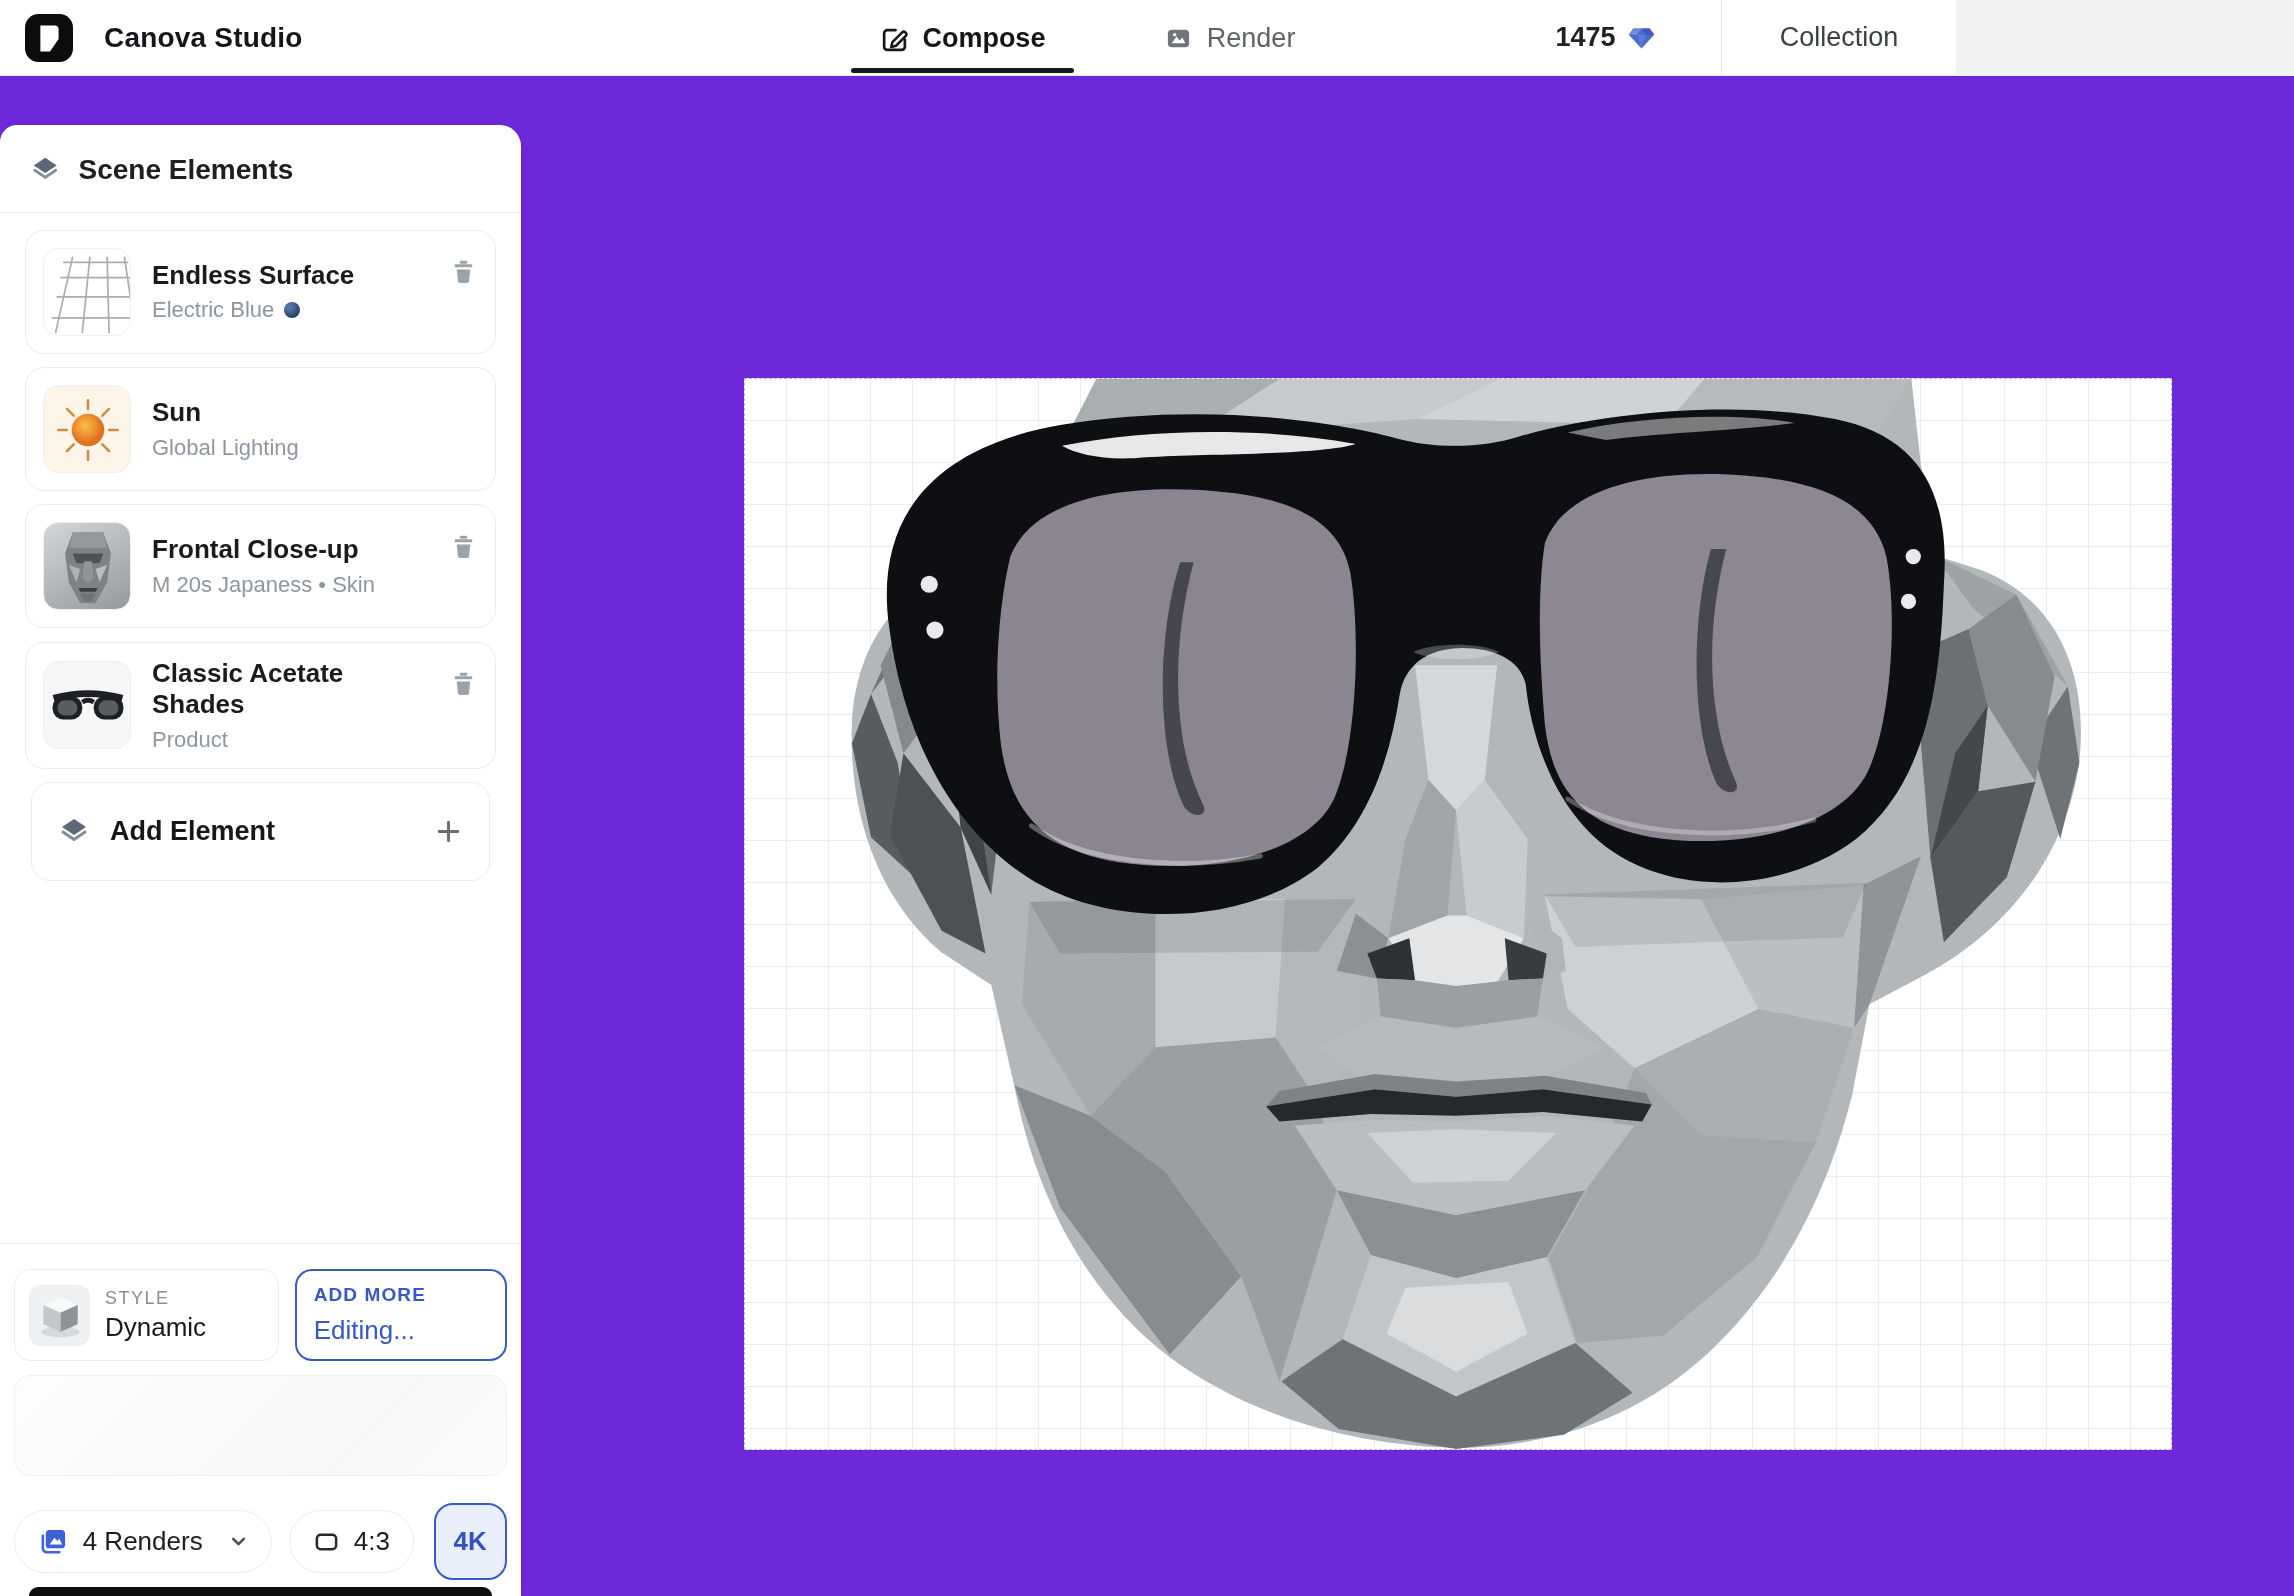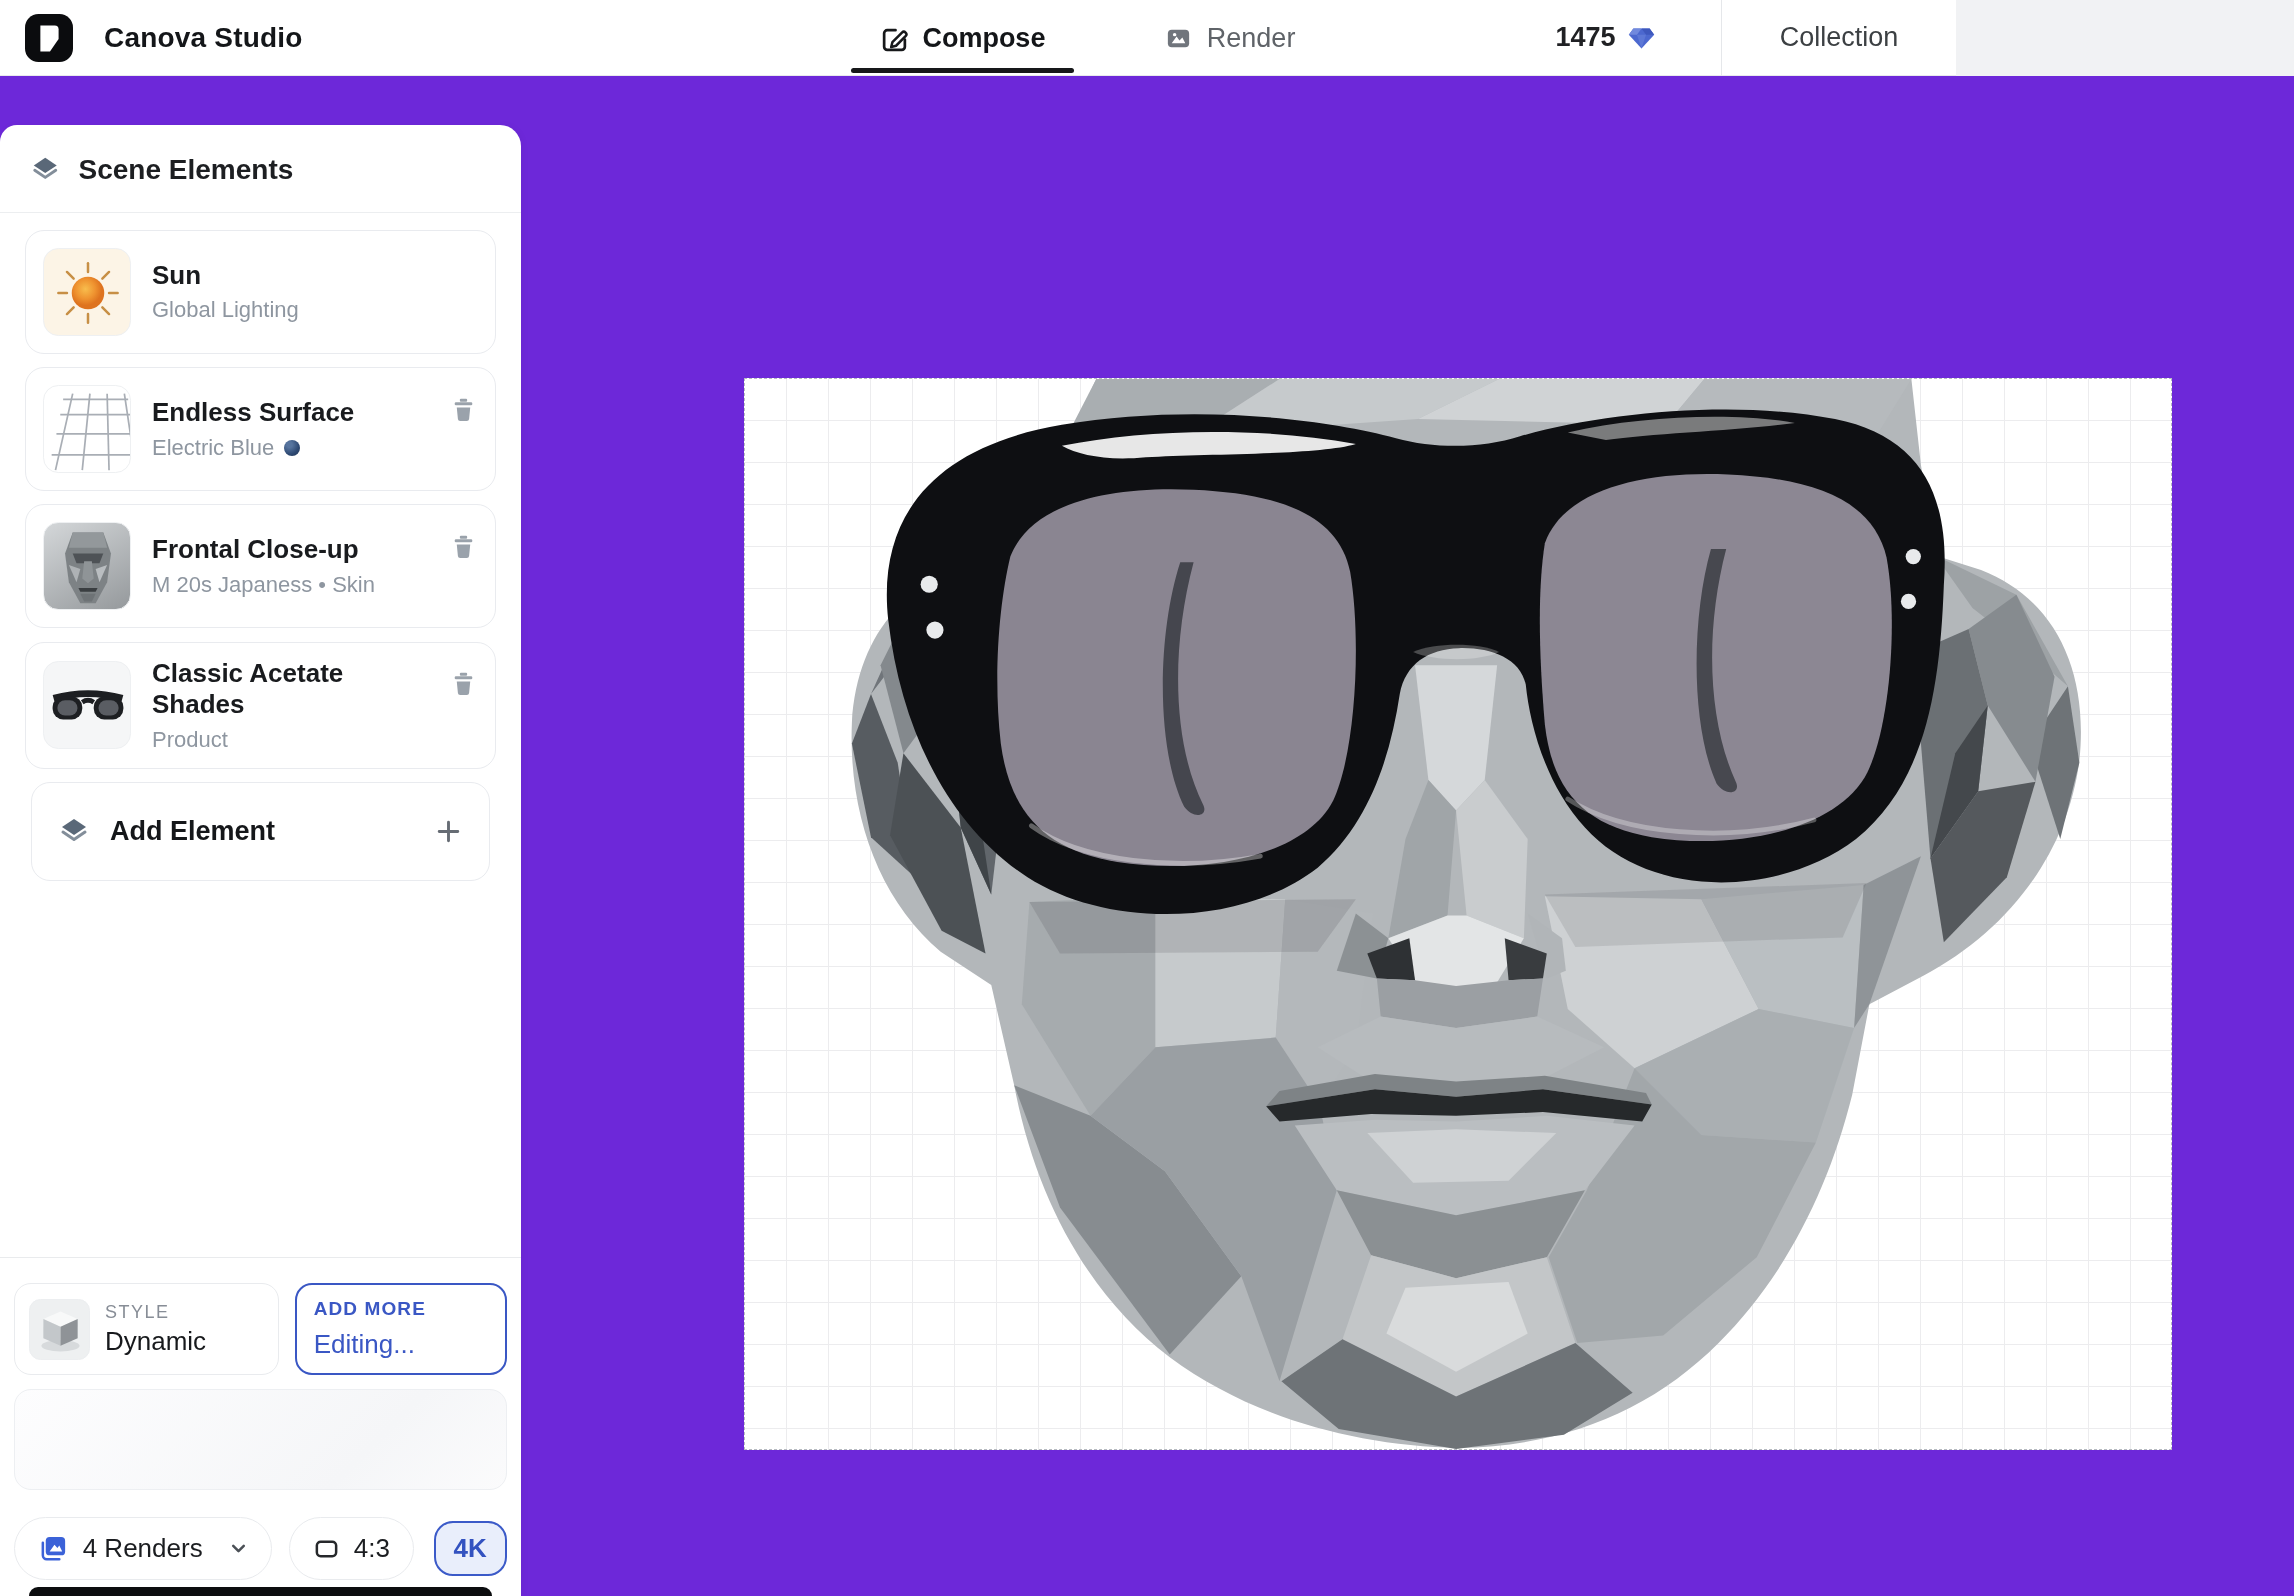--- a/index.html
+++ b/index.html
@@ -64,21 +64,21 @@
   .addmore-value { font-size:26px; color:#3a57c4; margin-top:9px; }
 
   .prompt-placeholder { margin-top:13.4px; height:101px; border:1.4px solid #edeff2; border-radius:17px;
                         background:linear-gradient(135deg,#fdfdfe 0%,#f5f6f8 70%,#fbfbfc 100%); cursor:text; }
 
   .controls-row { margin-top:27px; display:flex; align-items:center; gap:17px; }
   .pill { display:flex; align-items:center; gap:13.4px; border:1.4px solid #e9ebee; border-radius:32px;
           height:63px; padding:0 23px; background:#fff; cursor:pointer; }
   .pill-label { font-size:26px; color:#1b1d20; }
   .pill-4k { margin-left:auto; border:2.9px solid #3b5ac8; background:#e9eefb; border-radius:19px;
-             width:73px; height:55px; display:flex; align-items:center; justify-content:center; cursor:pointer; }
+             width:73px; height:77px; display:flex; align-items:center; justify-content:center; cursor:pointer; }
   .pill-4k span { font-size:26px; font-weight:700; color:#3352c0; }
 
   .generate-sliver { margin:7.6px 14.3px 0 14.3px; height:8.6px; border-radius:21px 21px 0 0; background:#0c0d0f; cursor:pointer; }
 
   
   .canvas { position:absolute; left:744px; top:302px; width:1428px; height:1072px;
             background-color:#ffffff;
             background-image:
               repeating-linear-gradient(to right, transparent 0 41px, #ececee 41px 42px),
               repeating-linear-gradient(to bottom, transparent 0 41px, #ececee 41px 42px);
@@ -136,20 +136,53 @@
     <div class="sb-header">
       <svg width="32.5" height="32.5" viewBox="0 0 34 34">
         <polygon points="17,4 29,12 17,20 5,12" fill="#5a6878"></polygon>
         <path d="M6,17 L17,24.5 L28,17" fill="none" stroke="#5a6878" stroke-width="3" stroke-linecap="round" stroke-linejoin="round" opacity=".75"></path>
       </svg>
       <span class="sb-header-title">Scene Elements</span>
     </div>
     <div class="sb-divider"></div>
 
     <div class="cards">
+
+      <div class="card">
+        <div class="thumb" style="background:#ffffff;">
+          <svg viewBox="0 0 92 92" width="88" height="88">
+            <g stroke="#a9aeb5" stroke-width="1.8" fill="none">
+              <line x1="30" y1="8" x2="12" y2="88"></line>
+                <line x1="48" y1="8" x2="40" y2="88"></line>
+              <line x1="66" y1="8" x2="68" y2="88"></line>
+                <line x1="84" y1="8" x2="96" y2="88"></line>
+              <line x1="20" y1="14" x2="88" y2="14"></line>
+                <line x1="17" y1="30" x2="90" y2="30"></line>
+              <line x1="13" y1="50" x2="92" y2="50"></line>
+                <line x1="8" y1="72" x2="94" y2="72"></line>
+            </g>
+          </svg>
+        </div>
+        <div class="card-text">
+          <span class="card-title">Endless Surface</span>
+          <span class="card-sub">
+            <span>Electric Blue</span>
+            <span class="swatch-dot"></span>
+          </span>
+        </div>
+        <span class="trash-btn">
+          <svg width="29" height="29" viewBox="0 0 28 28">
+            <g fill="#9aa2ab">
+              <rect x="10.5" y="3.5" width="7" height="3" rx="1"></rect>
+              <rect x="5.5" y="7" width="17" height="3" rx="1.2"></rect>
+              <path d="M7.5,12 h13 l-1.1,11.2 a2.2,2.2 0 0 1 -2.2,2 h-6.4 a2.2,2.2 0 0 1 -2.2,-2 z"></path>
+            </g>
+          </svg>
+        </span>
+      </div>
 
       <div class="card">
         <div class="thumb" style="background:#fcf4e6;">
           <svg viewBox="0 0 92 92" width="88" height="88">
             <defs>
                 <radialGradient id="sung" cx="42%" cy="38%">
                   <stop offset="0%" stop-color="#f8bd4d"></stop>
                   <stop offset="60%" stop-color="#ef9330"></stop>
                   <stop offset="100%" stop-color="#de731f"></stop>
                 </radialGradient>
@@ -169,53 +202,20 @@
         </div>
         <div class="card-text">
           <span class="card-title">Sun</span>
           <span class="card-sub">
               <span>Global Lighting</span>
             </span>
         </div>
       </div>
 
       <div class="card">
-        <div class="thumb" style="background:#ffffff;">
-          <svg viewBox="0 0 92 92" width="88" height="88">
-            <g stroke="#a9aeb5" stroke-width="1.8" fill="none">
-              <line x1="30" y1="8" x2="12" y2="88"></line>
-                <line x1="48" y1="8" x2="40" y2="88"></line>
-              <line x1="66" y1="8" x2="68" y2="88"></line>
-                <line x1="84" y1="8" x2="96" y2="88"></line>
-              <line x1="20" y1="14" x2="88" y2="14"></line>
-                <line x1="17" y1="30" x2="90" y2="30"></line>
-              <line x1="13" y1="50" x2="92" y2="50"></line>
-                <line x1="8" y1="72" x2="94" y2="72"></line>
-            </g>
-          </svg>
-        </div>
-        <div class="card-text">
-          <span class="card-title">Endless Surface</span>
-          <span class="card-sub">
-            <span>Electric Blue</span>
-            <span class="swatch-dot"></span>
-          </span>
-        </div>
-        <span class="trash-btn">
-          <svg width="29" height="29" viewBox="0 0 28 28">
-            <g fill="#9aa2ab">
-              <rect x="10.5" y="3.5" width="7" height="3" rx="1"></rect>
-              <rect x="5.5" y="7" width="17" height="3" rx="1.2"></rect>
-              <path d="M7.5,12 h13 l-1.1,11.2 a2.2,2.2 0 0 1 -2.2,2 h-6.4 a2.2,2.2 0 0 1 -2.2,-2 z"></path>
-            </g>
-          </svg>
-        </span>
-      </div>
-
-      <div class="card">
         <div class="thumb" style="background:linear-gradient(150deg,#d4d7d9,#95999c);">
           <svg viewBox="0 0 92 92" width="88" height="88">
             <polygon points="30,10 62,10 70,32 66,62 54,84 38,84 26,62 22,32" fill="#7d8285"></polygon>
             <polygon points="30,10 62,10 66,26 26,26" fill="#93989b"></polygon>
             <polygon points="30,32 62,32 58,42 34,42" fill="#4e5256"></polygon>
             <polygon points="42,40 50,40 52,58 46,63 40,58" fill="#8f9497"></polygon>
             <polygon points="26,44 38,48 34,62" fill="#aeb2b5"></polygon>
             <polygon points="66,44 54,48 58,62" fill="#b9bdc0"></polygon>
             <polygon points="36,68 56,68 54,72 38,72" fill="#3a3e41"></polygon>
             <polygon points="38,74 54,74 50,82 42,82" fill="#6e7376"></polygon>

